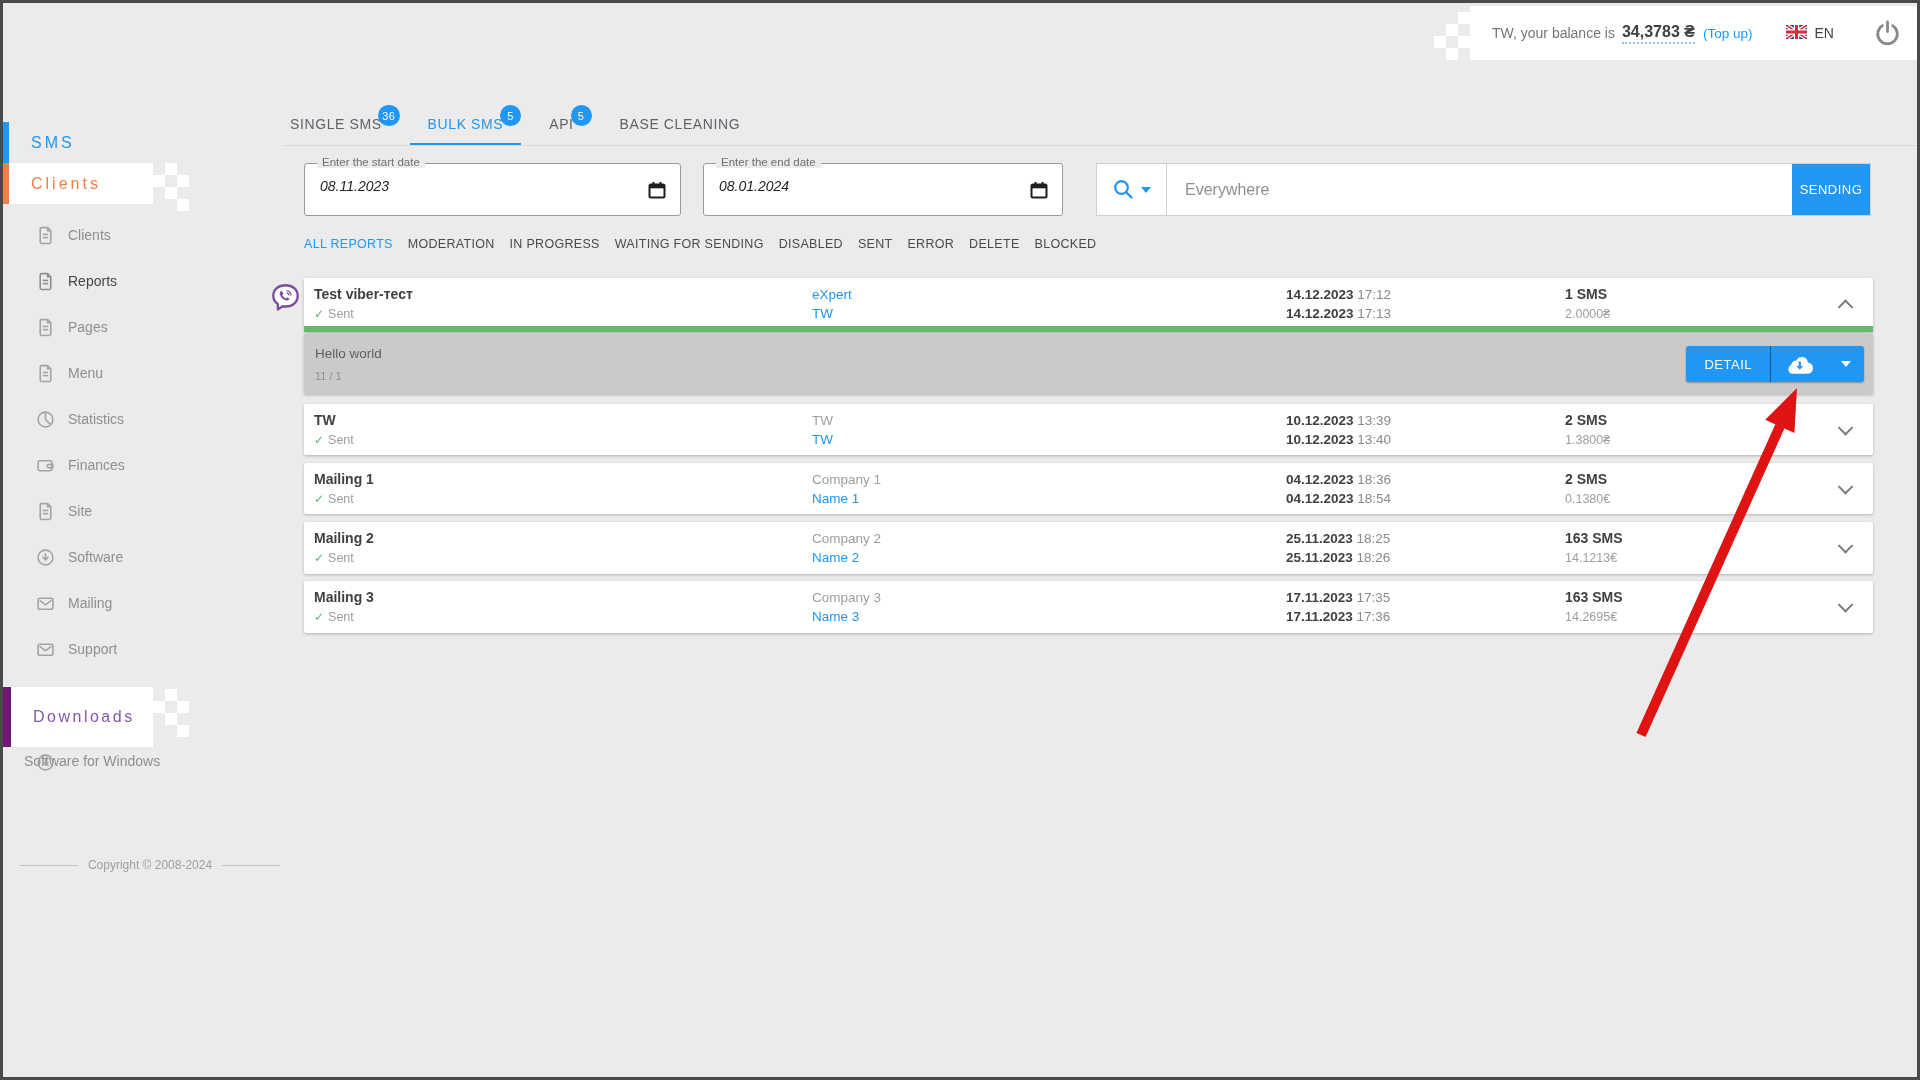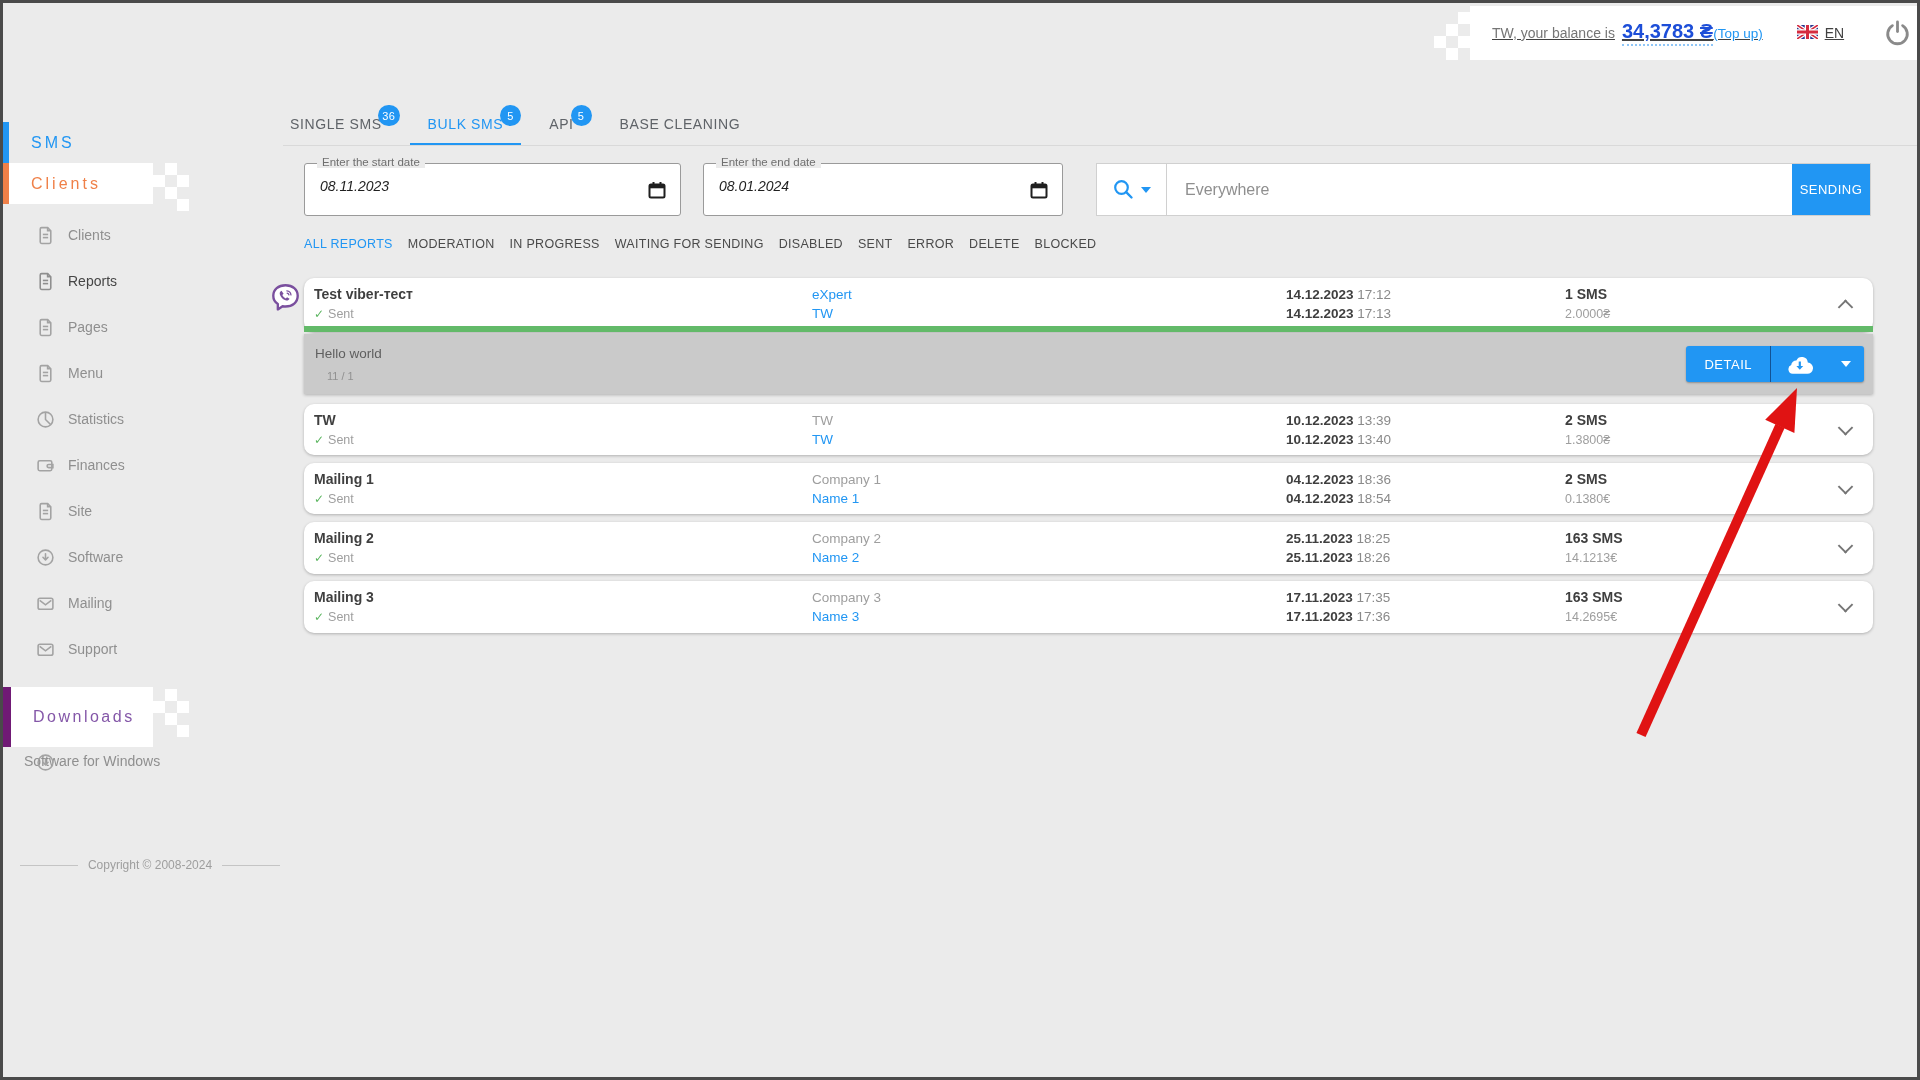--- a/index.html
+++ b/index.html
@@ -5,23 +5,23 @@
   * { margin:0; padding:0; box-sizing:border-box; }
   html,body { width:1920px; height:1080px; }
   body {
     font-family:"Liberation Sans","DejaVu Sans",sans-serif;
     background:#ebebeb; position:relative; overflow:hidden; color:#424242;
   }
   .frame { position:absolute; inset:0; border:3px solid #4a4a4a; pointer-events:none; z-index:80; }
 
   
   .topbar { position:absolute; top:6px; left:1470px; right:3px; height:54px; background:#fff;
-            display:flex; align-items:center; padding-left:22px;text-decoration:underline; }
+            display:flex; align-items:center; padding-left:22px; }
   .balance-prefix { color:#757575; font-size:14px; }
-  .balance-value { color:#1d4ed8; font-size:20px; font-weight:bold; margin:0 0 0 7px;
+  .balance-value { color:#404040; font-size:16px; font-weight:bold; margin:0 8px 0 7px;
                    border-bottom:2px dotted #90c6f7; padding-bottom:1px; cursor:pointer; }
   .topup { color:#2196f3; font-size:13.5px; cursor:pointer; }
   .lang { display:flex; align-items:flex-start; gap:7px; margin-left:34px; cursor:pointer; }
   .lang-label { font-size:14px; color:#424242; }
   .power { margin-left:40px; cursor:pointer; }
 
   .px { position:absolute; width:12px; height:12px; background:#fff; }
 
   
   .side-section { position:absolute; left:3px; width:150px; height:41px; display:flex; align-items:center;
@@ -73,21 +73,21 @@
   .searchbar input::placeholder { color:#8f8f8f; opacity:1; }
   .search-btn { width:78px; background:#2196f3; color:#fff; border:0; font-family:inherit; font-size:13px;
                 letter-spacing:.5px; cursor:pointer; }
 
   
   .status-tabs { position:absolute; left:304px; top:237px; display:flex; gap:15px; }
   .stab { font-size:12.5px; letter-spacing:.3px; color:#4a4a4a; cursor:pointer; white-space:nowrap; }
   .stab.active { color:#2196f3; }
 
   
-  .card { position:absolute; left:304px; width:1569px; background:#fff; border-radius:10px;
+  .card { position:absolute; left:304px; width:1569px; background:#fff; border-radius:2px;
           box-shadow:0 1px 3px rgba(0,0,0,.25); cursor:pointer; }
   .r1 { top:278px; height:54px; }
   .r2 { top:404px; height:51px; }
   .r3 { top:463px; height:51px; }
   .r4 { top:522px; height:52px; }
   .r5 { top:581px; height:52px; }
   .greenbar { position:absolute; left:0; right:0; bottom:0; height:6px; background:#63ba69; }
   .cell { position:absolute; top:7px; }
   .cell .l1 { font-size:14px; font-weight:bold; color:#3f3f3f; line-height:19px; }
   .cell .l2 { font-size:12.5px; color:#9e9e9e; line-height:18px; margin-top:1px; }
@@ -103,21 +103,21 @@
   .chev { position:absolute; right:22px; top:50%; width:11px; height:11px;
           border-right:2px solid #757575; border-bottom:2px solid #757575; }
   .chev.down { transform:translateY(-70%) rotate(45deg); }
   .chev.up { transform:translateY(-30%) rotate(-135deg); }
   .viber-badge { position:absolute; left:-34px; top:5px; }
 
   
   .expanded { position:absolute; left:304px; top:334px; width:1569px; height:60px; background:#cacaca;
               box-shadow:0 1px 3px rgba(0,0,0,.25); }
   .exp-msg { position:absolute; left:11px; top:12px; font-size:13.5px; color:#5f5f5f; }
-  .exp-count { position:absolute; left:11px; top:36px; font-size:11px; color:#919191;margin-left:12px; }
+  .exp-count { position:absolute; left:11px; top:36px; font-size:11px; color:#919191; }
   .btn-group { position:absolute; right:9px; top:12px; height:36px; background:#2196f3; border-radius:3px;
                display:flex; align-items:center; box-shadow:0 1px 2px rgba(0,0,0,.3); }
   .btn-detail { color:#fff; font-size:13px; letter-spacing:.5px; padding:0 18px; background:none; border:0;
                 font-family:inherit; height:100%; cursor:pointer; }
   .btn-sep { width:1px; height:36px; background:rgba(0,0,30,.45); }
   .btn-cloud { padding:0 15px; height:100%; display:flex; align-items:center; cursor:pointer; border:0; background:none; }
   .btn-caret { padding:0 13px; height:100%; display:flex; align-items:center; cursor:pointer; border:0; background:none; }
   .caret-white { width:0; height:0; border-left:5px solid transparent; border-right:5px solid transparent;
                  border-top:6px solid #fff; }
 

